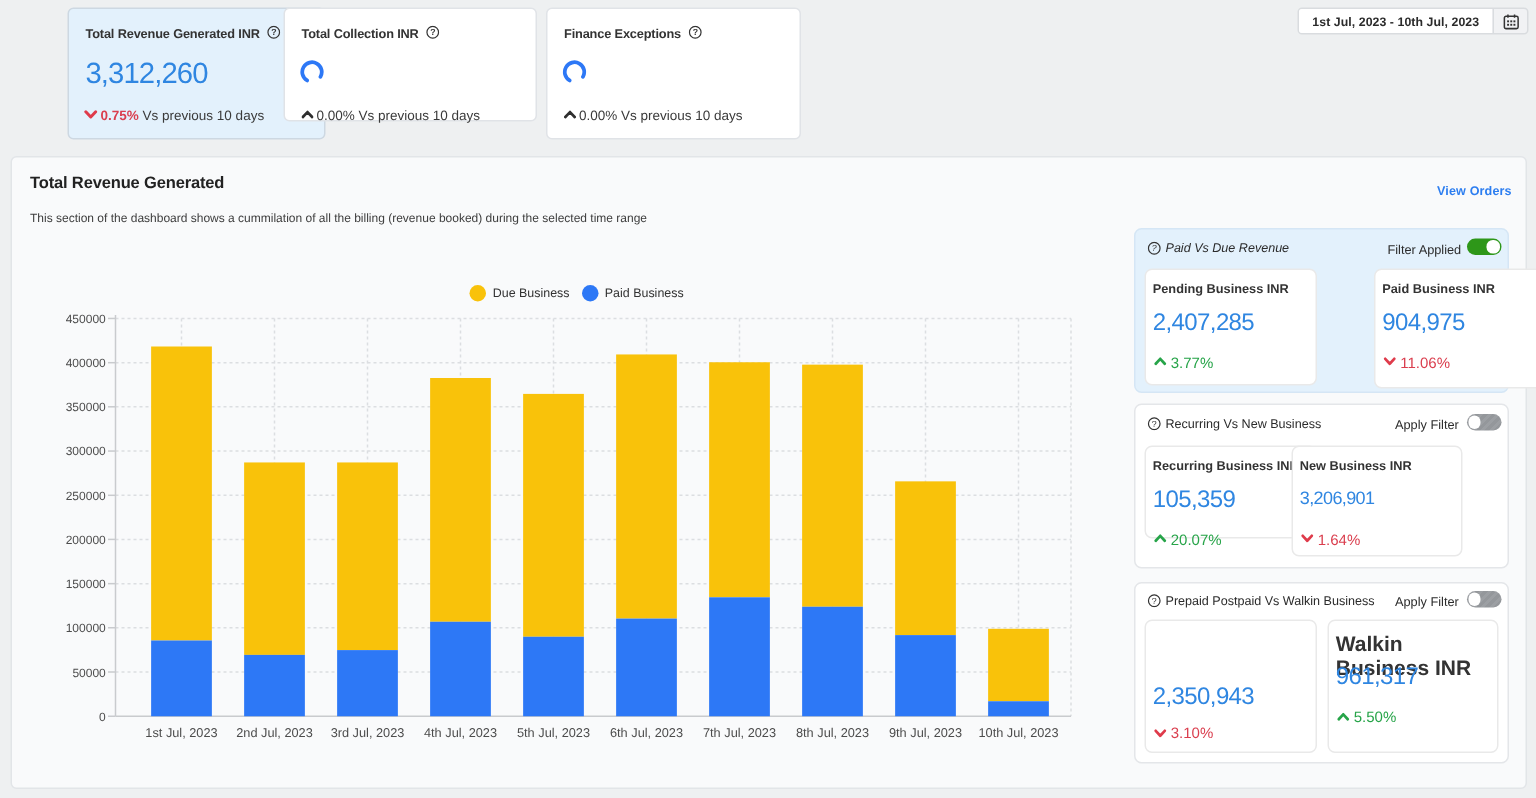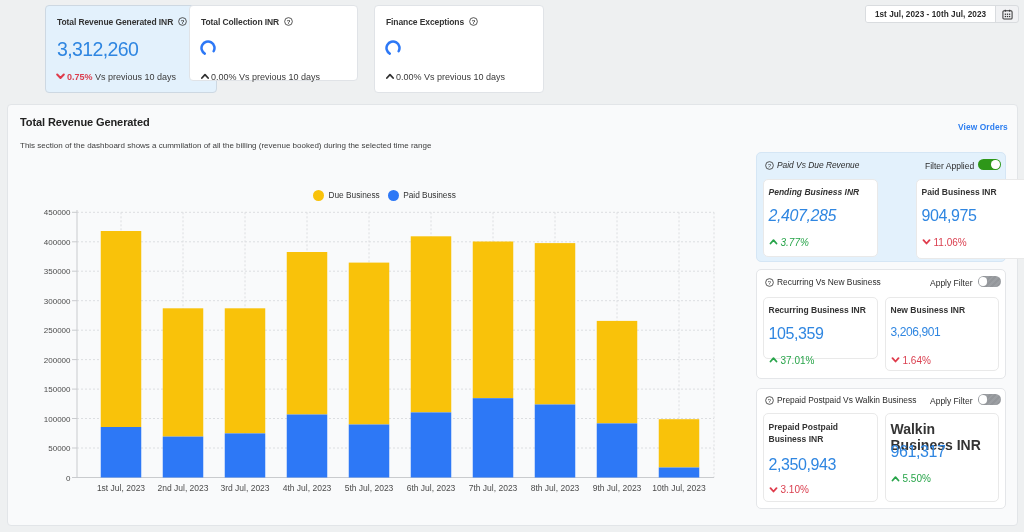--- a/index.html
+++ b/index.html
@@ -43,21 +43,21 @@
   <svg class="abs" style="left:10px; top:33.5px;" width="16" height="16" viewBox="0 0 16 16">
       <path d="M 4.75 13.63 A 6.5 6.5 0 1 1 13.63 11.25" fill="none" stroke="#2d78f6" stroke-width="2.5" stroke-linecap="round"></path>
     </svg>
   <div class="abs pctrow" style="left:11px; top:66px;">
     <svg class="chev" style="margin-right:2px;" width="8" height="7" viewBox="0 0 8 7">
         <polyline points="0.9,5 4,1.7 7.1,5" fill="none" stroke="#2f2f2f" stroke-width="1.8" stroke-linecap="round" stroke-linejoin="round"></polyline>
       </svg><span>0.00% Vs previous 10 days</span>
   </div>
 </div>
 
-<div class="abs card" style="left:374px; top:5px; width:170px; height:88px;">
+<div class="abs card" style="left:364px; top:5px; width:170px; height:88px;">
   <div class="abs ttl" style="left:11px; top:10.5px;">Finance Exceptions
     <svg class="qi" width="9" height="9" viewBox="0 0 10 10">
         <circle cx="5" cy="5" r="4.3" fill="none" stroke="#333" stroke-width="0.9"></circle>
         <text x="5" y="7.3" font-size="6.5" text-anchor="middle" fill="#333" font-family="Liberation Sans">?</text>
       </svg>
   </div>
   <svg class="abs" style="left:10px; top:33.5px;" width="16" height="16" viewBox="0 0 16 16">
       <path d="M 4.75 13.63 A 6.5 6.5 0 1 1 13.63 11.25" fill="none" stroke="#2d78f6" stroke-width="2.5" stroke-linecap="round"></path>
     </svg>
   <div class="abs pctrow" style="left:11px; top:66px;">
@@ -196,21 +196,21 @@
   <svg class="qi" width="9" height="9" viewBox="0 0 10 10" style="margin:0 3px 0 0;">
       <circle cx="5" cy="5" r="4.3" fill="none" stroke="#333" stroke-width="0.9"></circle>
       <text x="5" y="7.3" font-size="6.5" text-anchor="middle" fill="#333" font-family="Liberation Sans">?</text>
     </svg>Paid Vs Due Revenue
 </div>
 <div class="abs" style="left:925px; top:161px; font-size:8.5px; color:#2b2b2b;">Filter Applied</div>
 <div class="abs" style="left:977.5px; top:159px; width:23px; height:11px; background:#2e9719; border-radius:5.5px;">
     <span style="position:absolute; right:1px; top:1.3px; width:8.4px; height:8.4px; background:#fff; border-radius:50%;"></span>
   </div>
 
-<div class="abs card" style="left:763px; top:179px; width:115px; height:78px; border-color:#e9e9e9; border-radius:5px;font-style:italic;">
+<div class="abs card" style="left:763px; top:179px; width:115px; height:78px; border-color:#e9e9e9; border-radius:5px;">
   <div class="abs" style="left:4.5px; top:7px; font-size:8.5px; font-weight:bold; color:#333;">Pending Business INR</div>
   <div class="abs" style="left:4.5px; top:26.5px; font-size:16px; color:#2f86e1; letter-spacing:-0.4px;">2,407,285</div>
   <div class="abs" style="left:4.5px; top:56.5px; font-size:10px;">
     <svg class="chev" width="9" height="6" viewBox="0 0 9 6">
         <polyline points="1.5,4.5 4.5,1.2 7.5,4.5" fill="none" stroke="#27a449" stroke-width="1.8" stroke-linecap="round" stroke-linejoin="round"></polyline>
       </svg><span class="green">3.77%</span>
   </div>
 </div>
 <div class="abs card" style="left:916px; top:179px; width:114px; height:80px; border-color:#e9e9e9; border-radius:5px;">
   <div class="abs" style="left:4.5px; top:7px; font-size:8.5px; font-weight:bold; color:#333;">Paid Business INR</div>
@@ -233,24 +233,24 @@
 <div class="abs" style="left:977.5px; top:276px; width:23px; height:11px; background:repeating-linear-gradient(135deg,#94979b 0 2px,#9c9fa3 2px 4px); border-radius:5.5px;">
     <span style="position:absolute; left:1px; top:1.3px; width:8.4px; height:8.4px; background:#fff; border-radius:50%;"></span>
   </div>
 
 <div class="abs card" style="left:763px; top:297px; width:115px; height:62px; border-color:#e9e9e9; border-radius:5px;">
   <div class="abs" style="left:4.5px; top:7px; font-size:8.5px; font-weight:bold; color:#333;">Recurring Business INR</div>
   <div class="abs" style="left:4.5px; top:26.5px; font-size:16px; color:#2f86e1; letter-spacing:-0.4px;">105,359</div>
   <div class="abs" style="left:4.5px; top:56.5px; font-size:10px;">
     <svg class="chev" width="9" height="6" viewBox="0 0 9 6">
         <polyline points="1.5,4.5 4.5,1.2 7.5,4.5" fill="none" stroke="#27a449" stroke-width="1.8" stroke-linecap="round" stroke-linejoin="round"></polyline>
-      </svg><span class="green">37.01%</span>
-  </div>
-</div>
-<div class="abs card" style="left:885px; top:297px; width:114px; height:74px; border-color:#e9e9e9; border-radius:5px;">
+      </svg><span class="green">20.07%</span>
+  </div>
+</div>
+<div class="abs card" style="left:861px; top:297px; width:114px; height:74px; border-color:#e9e9e9; border-radius:5px;">
   <div class="abs" style="left:4.5px; top:7px; font-size:8.5px; font-weight:bold; color:#333;">New Business INR</div>
   <div class="abs" style="left:4.5px; top:26.5px; font-size:12px; color:#2f86e1; letter-spacing:-0.4px;">3,206,901</div>
   <div class="abs" style="left:4.5px; top:56.5px; font-size:10px;">
     <svg class="chev" width="9" height="6" viewBox="0 0 9 6">
         <polyline points="1.5,1.2 4.5,4.5 7.5,1.2" fill="none" stroke="#df3b4b" stroke-width="1.8" stroke-linecap="round" stroke-linejoin="round"></polyline>
       </svg><span class="red">1.64%</span>
   </div>
 </div>
 
 <div class="abs" style="left:756px; top:388px; width:250px; height:121px; background:#fff; border:1px solid #e4e6e9; border-radius:5px;"></div>
@@ -259,21 +259,20 @@
       <circle cx="5" cy="5" r="4.3" fill="none" stroke="#333" stroke-width="0.9"></circle>
       <text x="5" y="7.3" font-size="6.5" text-anchor="middle" fill="#333" font-family="Liberation Sans">?</text>
     </svg>Prepaid Postpaid Vs Walkin Business
 </div>
 <div class="abs" style="left:930px; top:396px; font-size:8.5px; color:#2b2b2b;">Apply Filter</div>
 <div class="abs" style="left:977.5px; top:394px; width:23px; height:11px; background:repeating-linear-gradient(135deg,#94979b 0 2px,#9c9fa3 2px 4px); border-radius:5.5px;">
     <span style="position:absolute; left:1px; top:1.3px; width:8.4px; height:8.4px; background:#fff; border-radius:50%;"></span>
   </div>
 
 <div class="abs card" style="left:763px; top:413px; width:115px; height:89px; border-color:#e9e9e9; border-radius:5px;">
-  <div class="abs" style="left:4.5px; top:7px; width:95px; font-size:8.5px; font-weight:bold; color:#333; line-height:12px;">Prepaid Postpaid Business INR</div>
   <div class="abs" style="left:4.5px; top:41.5px; font-size:16px; color:#2f86e1; letter-spacing:-0.4px;">2,350,943</div>
   <div class="abs" style="left:4.5px; top:70px; font-size:10px;">
     <svg class="chev" width="9" height="6" viewBox="0 0 9 6">
         <polyline points="1.5,1.2 4.5,4.5 7.5,1.2" fill="none" stroke="#df3b4b" stroke-width="1.8" stroke-linecap="round" stroke-linejoin="round"></polyline>
       </svg><span class="red">3.10%</span>
   </div>
 </div>
 <div class="abs card" style="left:885px; top:413px; width:114px; height:89px; border-color:#e9e9e9; border-radius:5px;">
   <div class="abs" style="left:4.5px; top:7px; font-size:14px; font-weight:bold; color:#333;">Walkin Business INR</div>
   <div class="abs" style="left:4.5px; top:29px; font-size:16px; color:#2f86e1; letter-spacing:-0.4px;">961,317</div>

